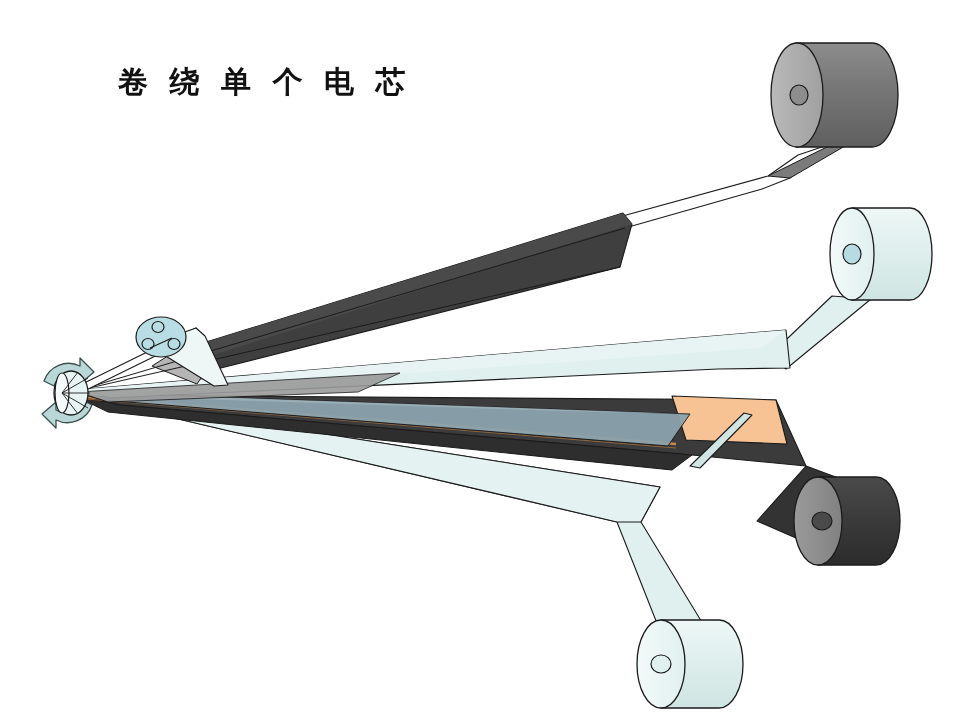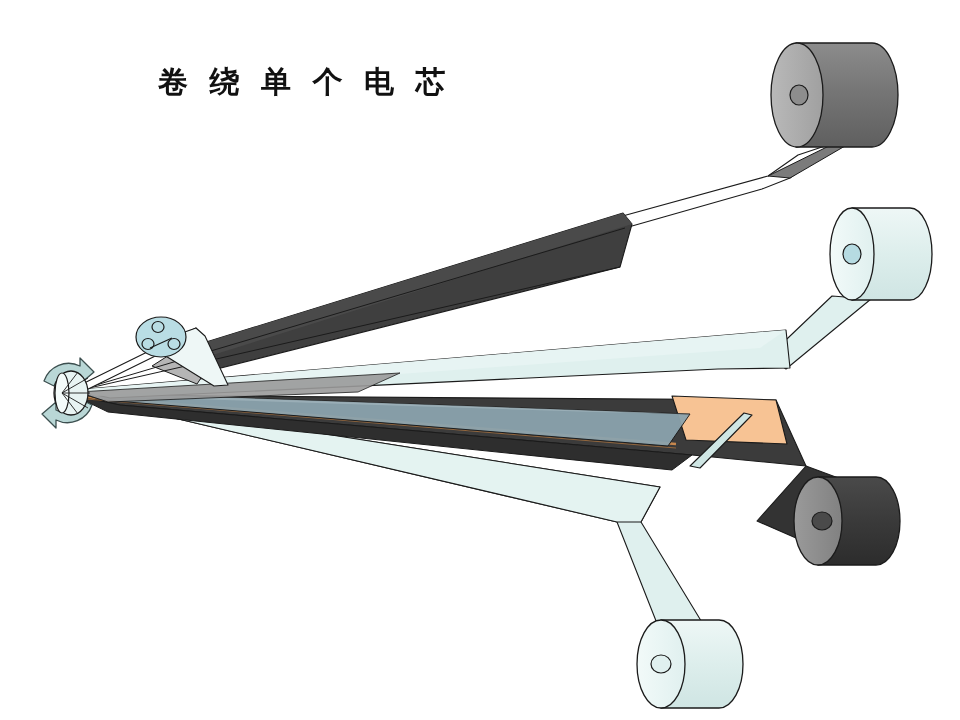--- a/index.html
+++ b/index.html
@@ -2,21 +2,21 @@
 <html><head>
 <meta charset="utf-8">
 <style>
   html,body{margin:0;padding:0;background:#ffffff;}
   body{width:960px;height:720px;overflow:hidden;font-family:"Liberation Serif",serif;}
   #stage{position:relative;width:960px;height:720px;background:#ffffff;}
   #title{
     position:absolute; left:118px; top:62px;
     font-family:"Liberation Serif","DejaVu Serif",serif;
     font-size:30px; font-weight:700; color:#111111;
-    letter-spacing:7px; white-space:nowrap;margin-left:40px;
+    letter-spacing:7px; white-space:nowrap;
   }
   svg{position:absolute;left:0;top:0;width:960px;height:720px;display:block;}
 </style>
 </head>
 <body>
 
 <div id="stage">
 
   <div id="title">卷 绕 单 个 电 芯</div>
 

